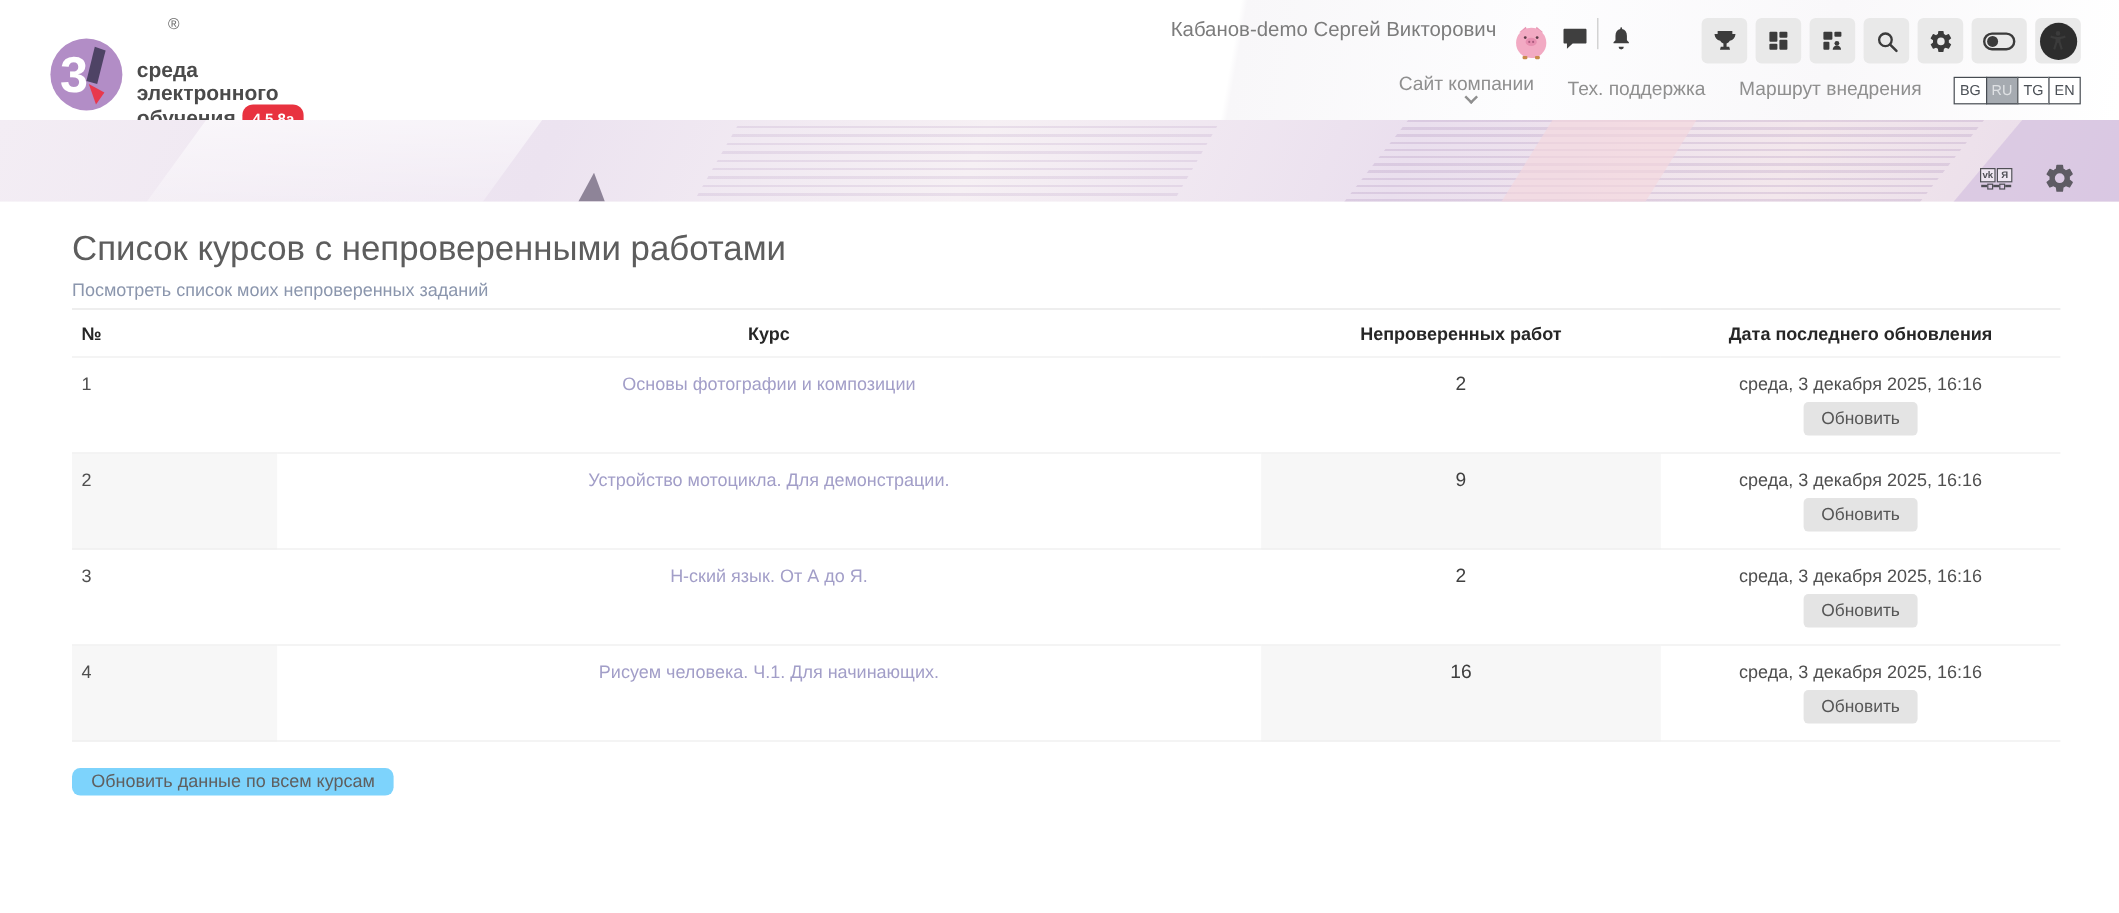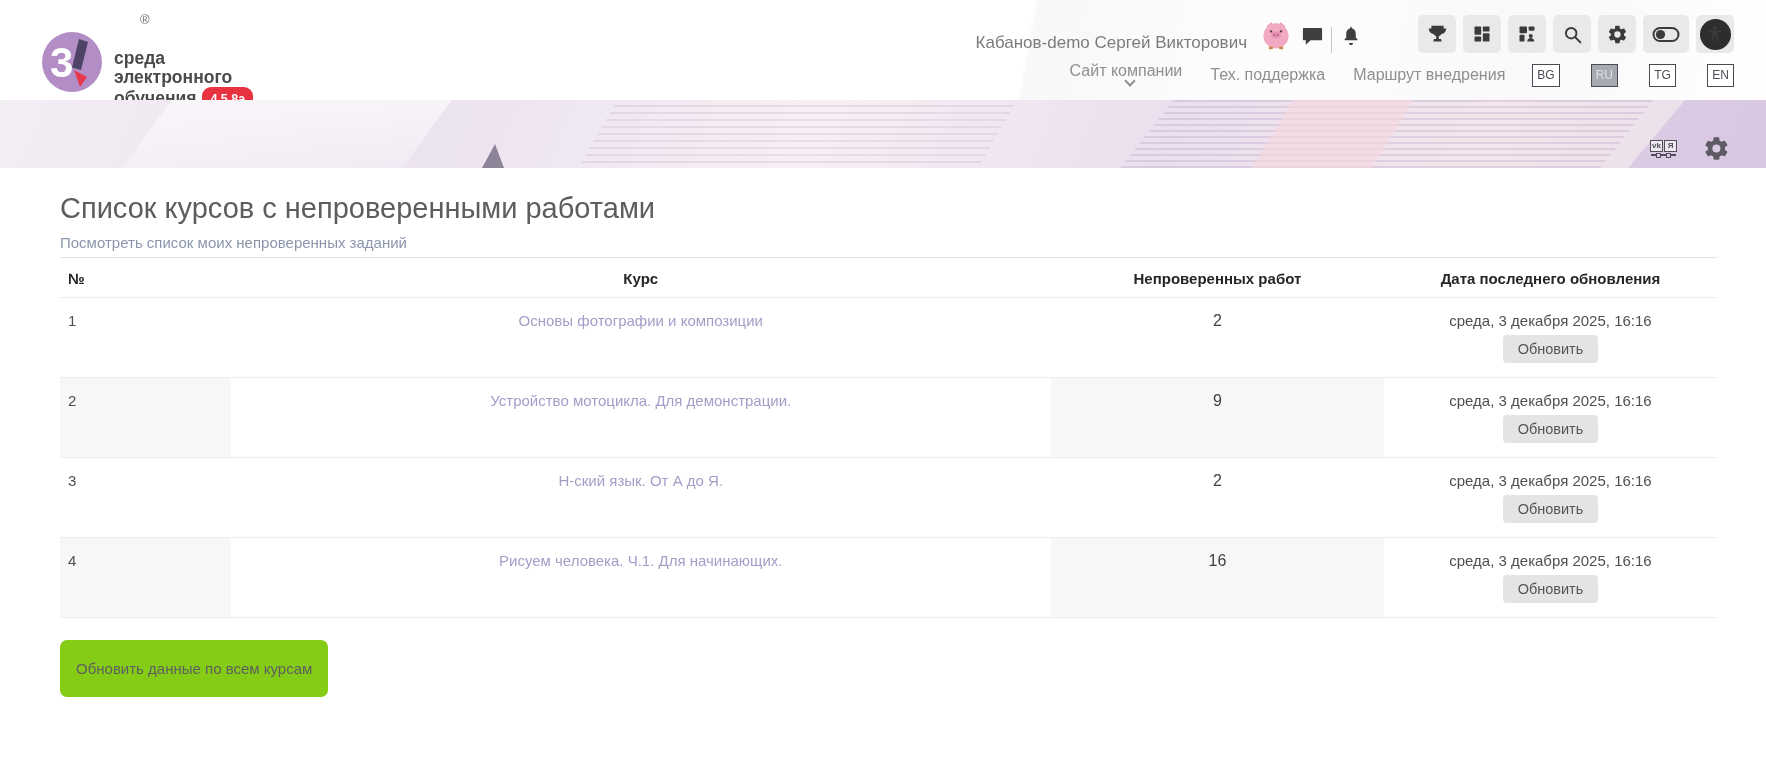--- a/index.html
+++ b/index.html
@@ -11,39 +11,39 @@
     linear-gradient(100deg,#ffffff 58%,#f8f7f9 58.3%,#fdfdfe 72%,#f9f8fa 86%,#ffffff 100%); }
 
   .logo { position:absolute; left:40px; top:14px; display:flex; align-items:center; cursor:pointer; }
   .logo-mark { position:relative; width:64px; height:64px; }
   .logo-reg { position:absolute; left:100px; top:-2px; font-size:13px; color:#6d6d6d; }
   .logo-text { margin-left:10px; font-weight:bold; color:#4a4a4a; font-size:17.5px; line-height:1.08;margin-top:35px; }
   .logo-line3 { display:flex; align-items:center; }
   .version-badge { margin-left:6px; background:#e8323f; color:#fff; font-size:12.5px;
     font-weight:bold; padding:6px 8px 3px; border-radius:9px 9px 9px 3px; }
 
-  .top-row { position:absolute; top:15px; right:32px; display:flex; align-items:flex-end;margin-left:42px; }
+  .top-row { position:absolute; top:15px; right:32px; display:flex; align-items:flex-start;margin-left:42px; }
   .username { font-size:17px; color:#7c7c7c; margin-right:10px; white-space:nowrap; }
   .avatar { width:38px; height:38px; display:flex; align-items:center; justify-content:center; cursor:pointer; }
   .hdr-ic { display:flex; align-items:center; justify-content:center; width:34px; height:34px; cursor:pointer; }
   .hdr-ic svg { fill:#3f3f3f; }
   .vsep { width:1px; height:26px; background:#c9c9c9; margin:0 2px; }
   .icon-buttons { display:flex; align-items:center; gap:7px; margin-left:50px; }
   .icon-btn { width:38px; height:38px; border-radius:5px; background:#e9e9e9;
     display:flex; align-items:center; justify-content:center; cursor:pointer; border:none; }
   .icon-btn svg { fill:#3b3b3b; }
   .icon-btn.wide { width:46px; }
   .a11y-circle { width:31px; height:31px; border-radius:50%; background:#2d2d2d;
     display:flex; align-items:center; justify-content:center; }
 
   .nav-row { position:absolute; top:62px; right:32px; display:flex; align-items:center; gap:28px; }
   .nav-link { font-size:16px; color:#8f8f8f; text-decoration:none; display:flex; align-items:center; white-space:nowrap;flex-direction:column; }
   .chev { width:8px; height:8px; border-right:2px solid #8f8f8f; border-bottom:2px solid #8f8f8f;
     transform:rotate(45deg); margin-left:8px; position:relative; top:-3px; }
-  .langs { display:flex;gap:32px; }
+  .langs { display:flex; }
   .lang-box { min-width:27px; height:23px; border:1px solid #474c52; margin-left:-1px;
     display:flex; align-items:center; justify-content:center; font-size:12px; color:#4a4f55;
     background:#fff; cursor:pointer; padding:0 4px; }
   .lang-box.active { background:#a6abb1; color:#dfe1e4; }
 
   
   .banner { position:relative; height:68px; overflow:hidden;
     background:linear-gradient(113deg,#f3edf4 0%,#ece3f0 26%,#f6f0f4 46%,#eadfee 66%,#f3e7ec 84%,#e7dbea 100%); }
   .bshape { position:absolute; top:-30px; height:120px; }
   .bs1 { left:150px; width:280px; background:linear-gradient(180deg,rgba(255,255,255,.75),rgba(255,255,255,.15)); transform:skewX(-36deg); }
@@ -79,22 +79,22 @@
   th.date-col { width:20.1%; }
   td { font-size:15px; color:#4f4f4f; padding:14px 8px; vertical-align:top; border-bottom:1px solid #ededed; }
   td.num { text-align:left; }
   td.course, td.count, td.date { text-align:center; }
   td.count { color:#3f3f3f; font-size:16px; }
   a.course-link { color:#a29ec8; text-decoration:none; }
   tr.striped td.num, tr.striped td.count { background:#f7f7f7; }
   .row-update { display:inline-block; margin-top:6px; background:#e4e4e4; border:none;
     border-radius:4px; padding:6px 15px; font-size:14.5px; color:#565656; cursor:pointer;
     font-family:inherit; }
-  .update-all { margin-top:22px; background:#84cc16; border:none; border-radius:7px;
-    padding:20px 16px; font-size:15px; color:#5f5f5f; cursor:pointer; font-family:inherit; }
+  .update-all { margin-top:22px; background:#7dd3fc; border:none; border-radius:7px;
+    padding:3px 16px; font-size:15px; color:#5f5f5f; cursor:pointer; font-family:inherit; }
 </style>
 </head>
 <body>
 
 <header class="topbar">
 
   <div class="logo">
     <span class="logo-mark">
       <svg width="64" height="64" viewBox="0 0 64 64">
         <circle cx="32" cy="32" r="30" fill="#b28dc6"></circle>

